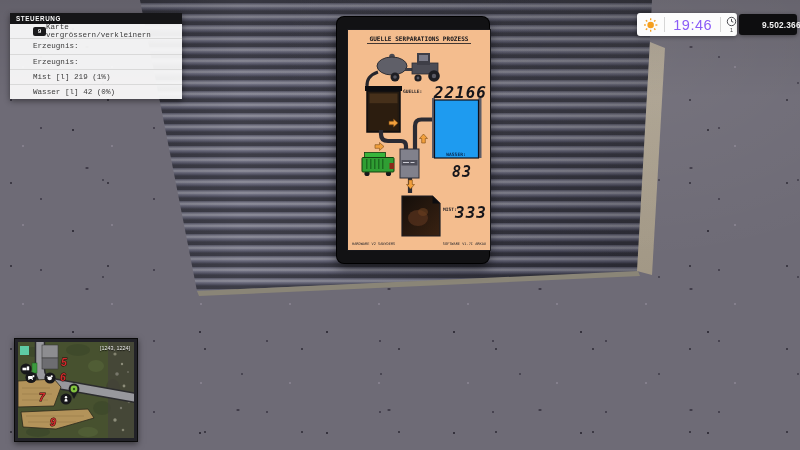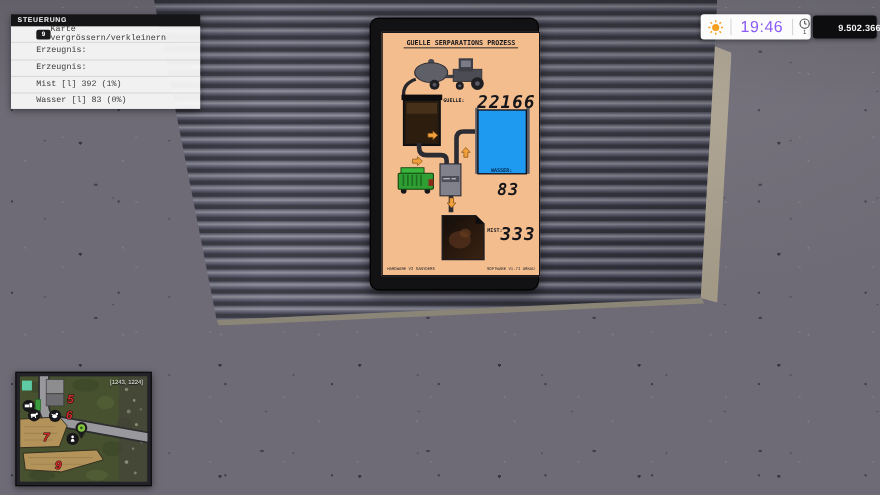--- a/index.html
+++ b/index.html
@@ -189,24 +189,24 @@
         <span class="key-badge">9</span>
         <span class="key-label">Karte vergrössern/verkleinern</span>
       </div>
       <div class="cp-row">
           <span>Erzeugnis:</span>
         </div>
       <div class="cp-row">
           <span>Erzeugnis:</span>
         </div>
       <div class="cp-row">
-          <span>Mist [l] 392 (1%)</span>
+          <span>Mist [l] 219 (1%)</span>
         </div>
       <div class="cp-row">
-          <span>Wasser [l] 83 (0%)</span>
+          <span>Wasser [l] 42 (0%)</span>
         </div>
     </div>
   </div>
 
   <div class="clock-panel">
     <svg width="16" height="16" viewBox="-8 -8 16 16" style="margin-left:6px">
       <circle r="3.4" fill="#f59f1e"></circle>
       <g stroke="#f59f1e" stroke-width="1.4">
         <line x1="0" y1="-5" x2="0" y2="-7"></line>
           <line x1="0" y1="5" x2="0" y2="7"></line>

